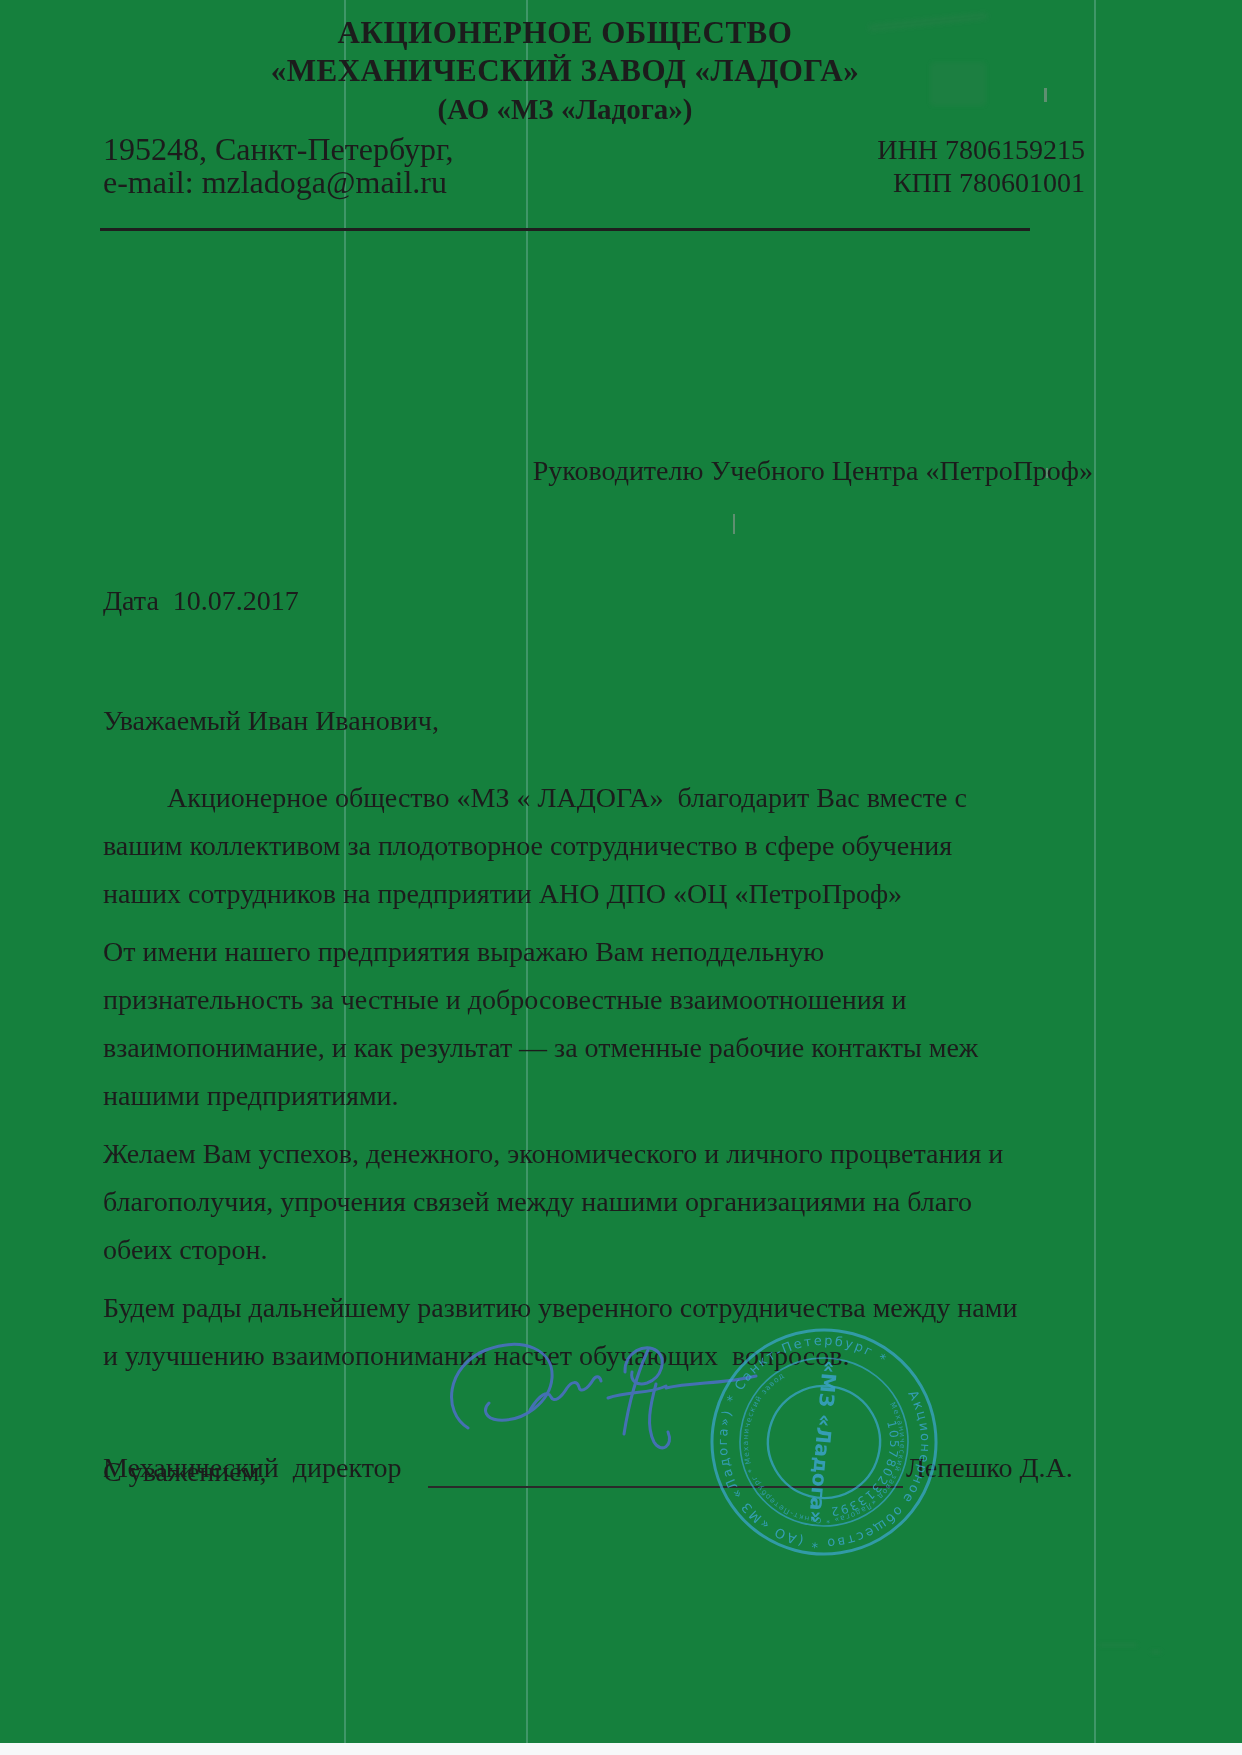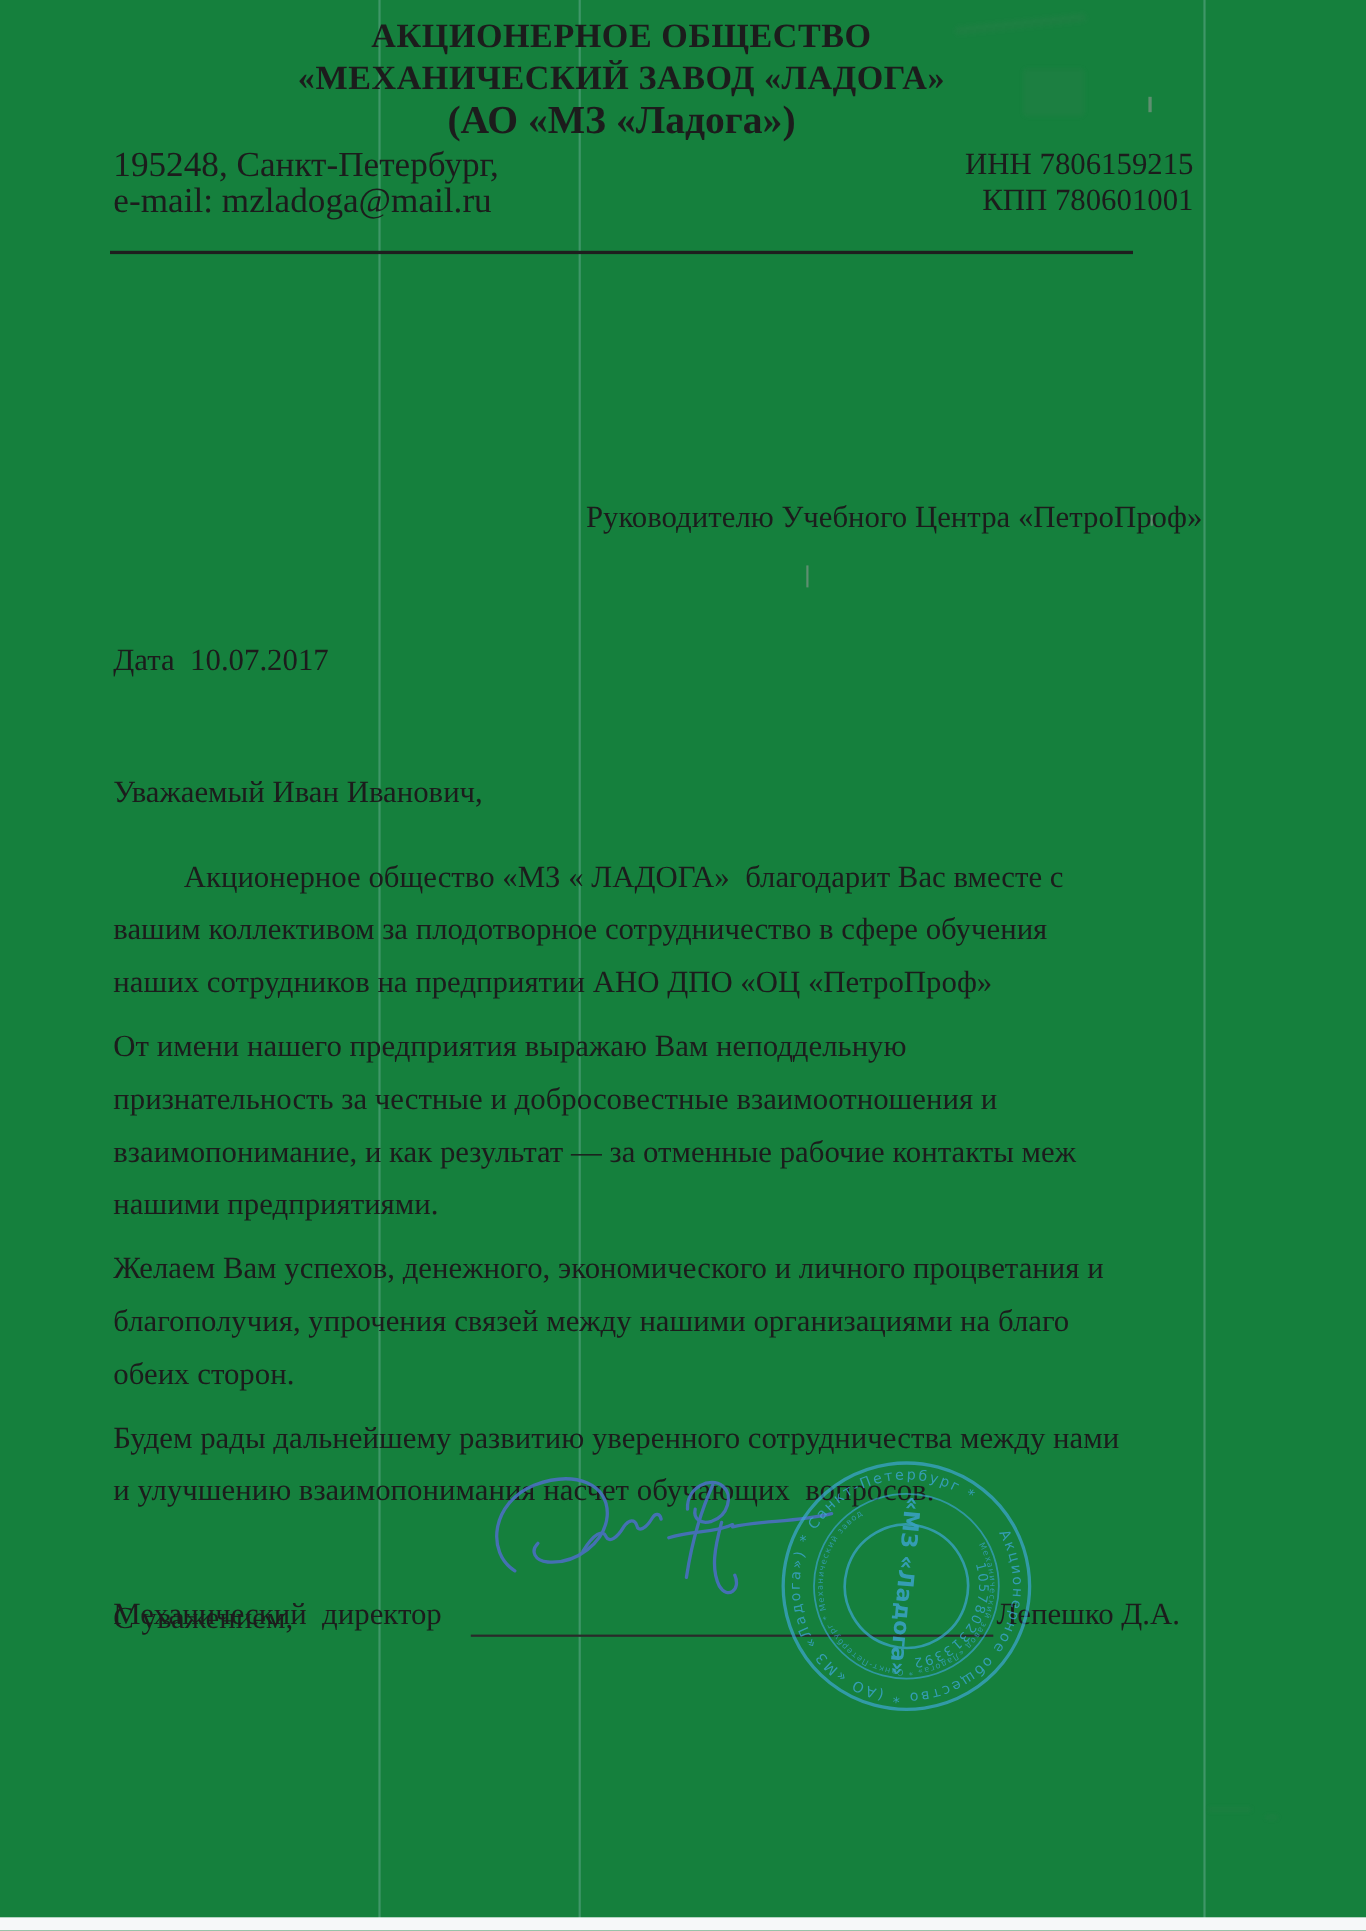--- a/index.html
+++ b/index.html
@@ -13,21 +13,21 @@
     color:#1c1c1c;
   }
   
   .vline{position:absolute;top:0;height:1755px;width:2px;background:rgba(190,215,235,.25);}
   .artifact{position:absolute;background:#9a9a9a;opacity:.55;}
   .smudge{position:absolute;background:rgba(120,120,120,.08);filter:blur(2px);border-radius:4px;}
   .bottom-strip{position:absolute;left:0;bottom:0;width:100%;height:12px;background:#f6f8f9;}
 
   .letterhead{position:absolute;left:0;top:14px;width:1130px;text-align:center;}
   .lh1{font-size:31px;font-weight:bold;line-height:38px;letter-spacing:.5px;}
-  .lh2{font-size:36px;font-weight:bold;line-height:38px;}
+  .lh2{font-size:29px;font-weight:bold;line-height:38px;}
 
   .contact-left{position:absolute;left:103px;top:133px;font-size:32px;line-height:33px;}
   .contact-right{position:absolute;right:157px;top:133px;font-size:28px;line-height:33px;text-align:right;}
   .rule{position:absolute;left:100px;top:228px;width:930px;height:3px;background:#1e1e1e;}
 
   .recipient{position:absolute;left:103px;top:455px;width:990px;text-align:right;font-size:28px;}
   .date{position:absolute;left:103px;top:585px;font-size:28px;white-space:pre-wrap;}
   .salutation{position:absolute;left:103px;top:705px;font-size:28px;}
 
   .body{position:absolute;left:103px;top:762px;width:928px;font-size:28px;margin-top:12px;}

